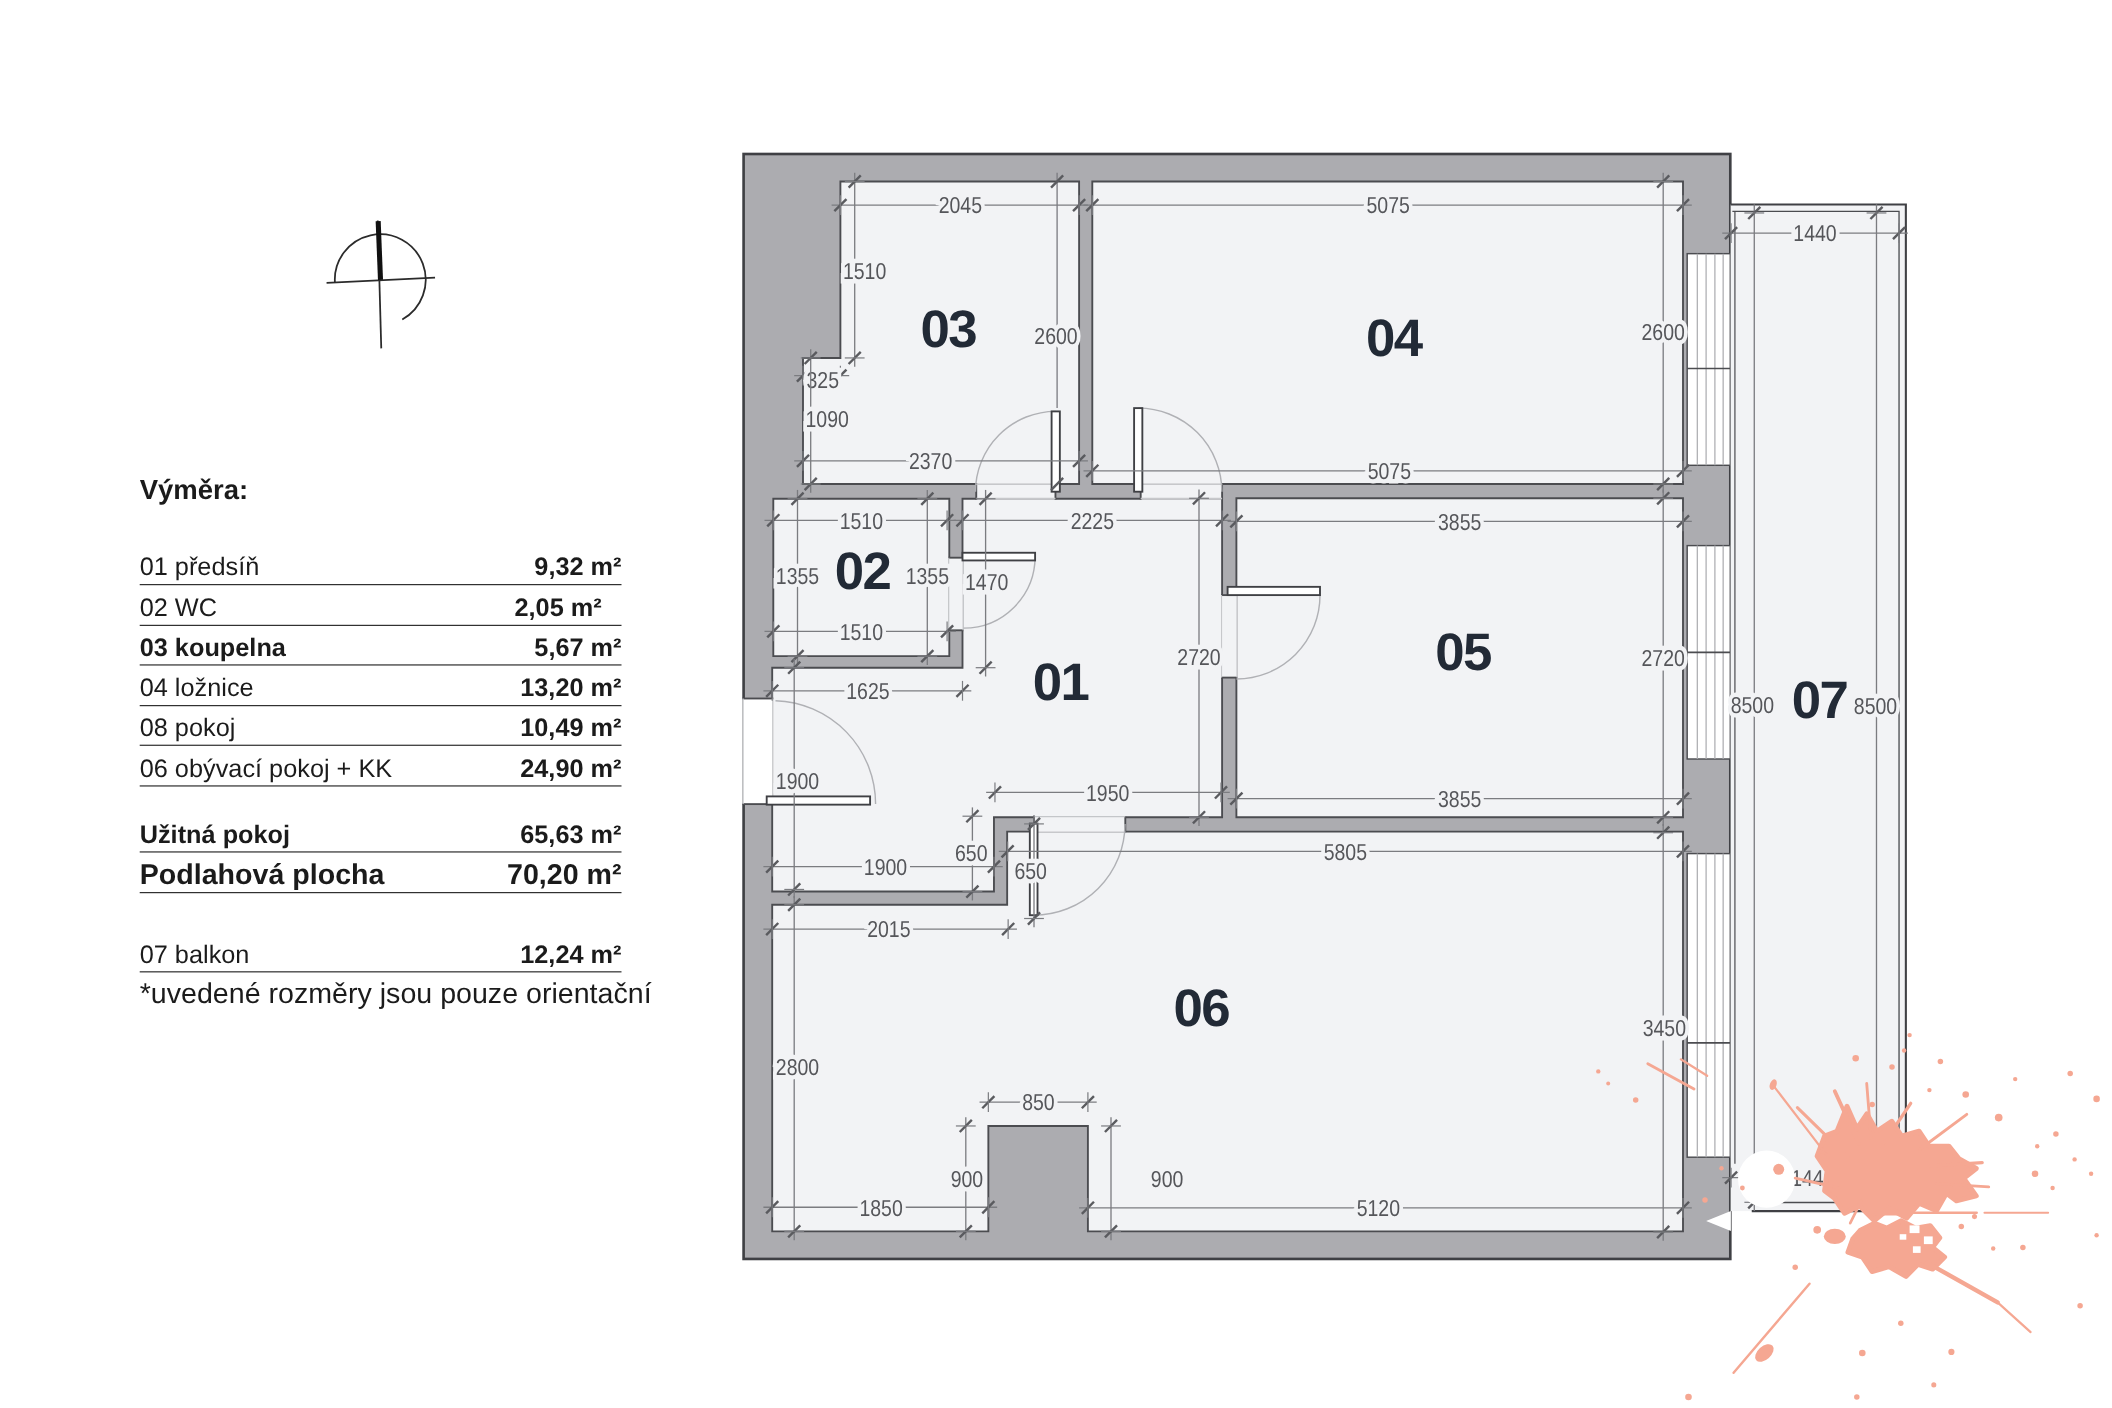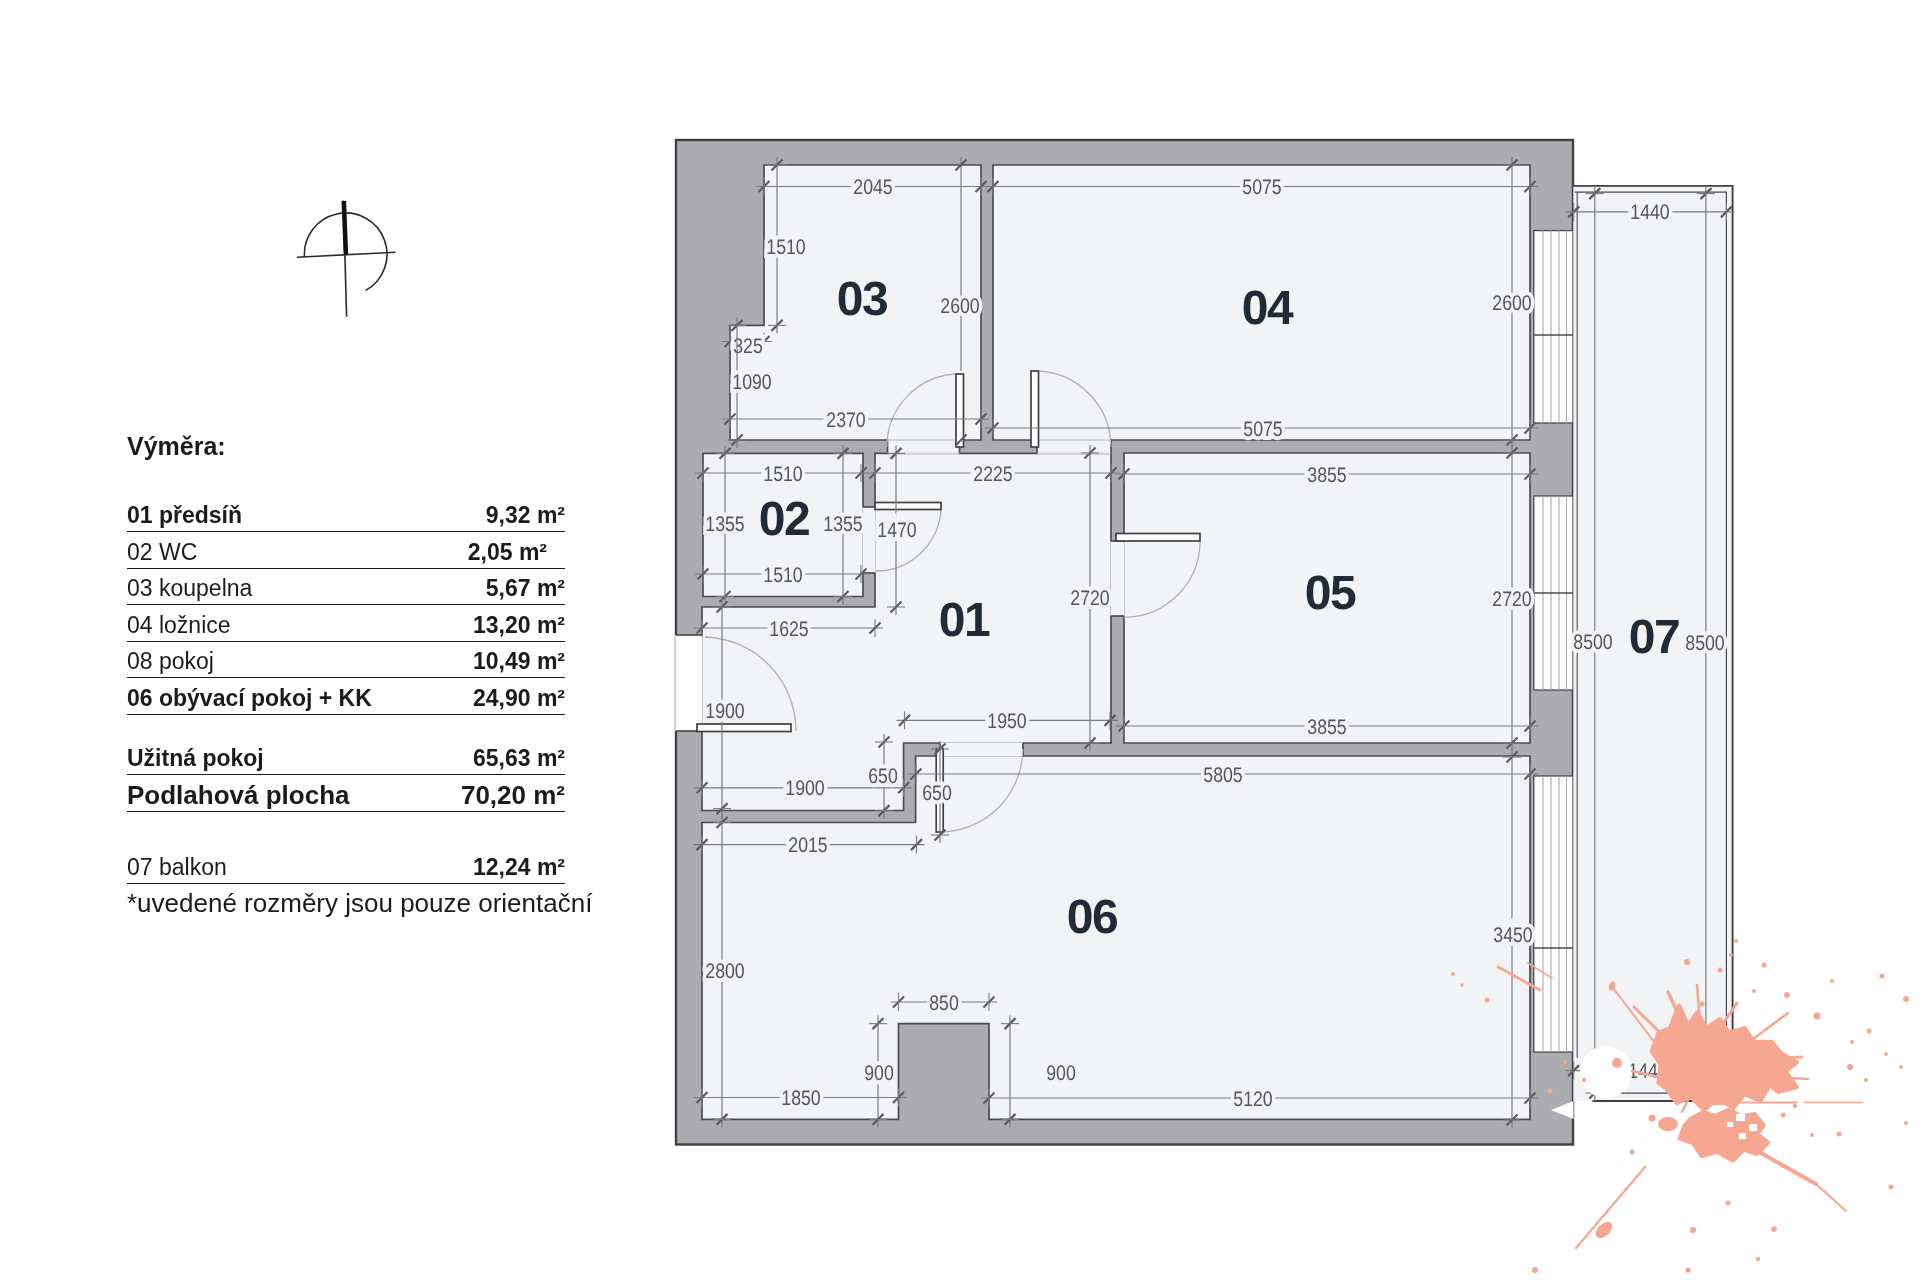--- a/index.html
+++ b/index.html
@@ -384,21 +384,21 @@
       <rect x="1727" y="1122" width="6" height="5"></rect>
     </g>
 <g stroke="#2b2b2b" fill="none">
       <path d="M365.7,290.4 A41.3,41.3 0 1 0 304.5,257.2" stroke-width="1.6"></path>
       <line x1="296.9" y1="257.2" x2="395.5" y2="252.3" stroke-width="1.6"></line>
       <line x1="343.4" y1="200.5" x2="346.6" y2="316.7" stroke-width="1.6"></line>
       <line x1="345.9" y1="254.5" x2="343.8" y2="201" stroke-width="4.6" stroke="#111111"></line>
     </g>
 </svg>
 <div style="position:absolute;left:127px;top:432px;font-size:25px;font-weight:bold;">Výměra:</div>
-<div style="position:absolute;left:127px;top:500px;width:438px;height:31px;border-bottom:1.8px solid #1b1b1b;font-size:23px;line-height:31px;"><span style="font-weight:bold;">01 předsíň</span><span style="position:absolute;right:0;font-weight:bold;">9,32 m²</span></div>
+<div style="position:absolute;left:127px;top:500px;width:438px;height:31px;border-bottom:1.8px solid #1b1b1b;font-size:23px;line-height:31px;"><span style="font-weight:normal;">01 předsíň</span><span style="position:absolute;right:0;font-weight:bold;">9,32 m²</span></div>
 <div style="position:absolute;left:127px;top:536.5px;width:438px;height:31px;border-bottom:1.8px solid #1b1b1b;font-size:23px;line-height:31px;"><span style="font-weight:normal;">02 WC</span><span style="position:absolute;right:18px;font-weight:bold;">2,05 m²</span></div>
-<div style="position:absolute;left:127px;top:573px;width:438px;height:31px;border-bottom:1.8px solid #1b1b1b;font-size:23px;line-height:31px;"><span style="font-weight:normal;">03 koupelna</span><span style="position:absolute;right:0;font-weight:bold;">5,67 m²</span></div>
+<div style="position:absolute;left:127px;top:573px;width:438px;height:31px;border-bottom:1.8px solid #1b1b1b;font-size:23px;line-height:31px;"><span style="font-weight:bold;">03 koupelna</span><span style="position:absolute;right:0;font-weight:bold;">5,67 m²</span></div>
 <div style="position:absolute;left:127px;top:609.5px;width:438px;height:31px;border-bottom:1.8px solid #1b1b1b;font-size:23px;line-height:31px;"><span style="font-weight:normal;">04 ložnice</span><span style="position:absolute;right:0;font-weight:bold;">13,20 m²</span></div>
 <div style="position:absolute;left:127px;top:646px;width:438px;height:31px;border-bottom:1.8px solid #1b1b1b;font-size:23px;line-height:31px;"><span style="font-weight:normal;">08 pokoj</span><span style="position:absolute;right:0;font-weight:bold;">10,49 m²</span></div>
-<div style="position:absolute;left:127px;top:682.5px;width:438px;height:31px;border-bottom:1.8px solid #1b1b1b;font-size:23px;line-height:31px;"><span style="font-weight:bold;">06 obývací pokoj + KK</span><span style="position:absolute;right:0;font-weight:bold;">24,90 m²</span></div>
+<div style="position:absolute;left:127px;top:682.5px;width:438px;height:31px;border-bottom:1.8px solid #1b1b1b;font-size:23px;line-height:31px;"><span style="font-weight:normal;">06 obývací pokoj + KK</span><span style="position:absolute;right:0;font-weight:bold;">24,90 m²</span></div>
 <div style="position:absolute;left:127px;top:742.5px;width:438px;height:31px;border-bottom:1.8px solid #1b1b1b;font-size:23px;line-height:31px;"><span style="font-weight:bold;">Užitná pokoj</span><span style="position:absolute;right:0;font-weight:bold;">65,63 m²</span></div>
 <div style="position:absolute;left:127px;top:779.5px;width:438px;height:31px;border-bottom:1.8px solid #1b1b1b;font-size:26px;line-height:31px;"><span style="font-weight:bold;">Podlahová plocha</span><span style="position:absolute;right:0;font-weight:bold;">70,20 m²</span></div>
 <div style="position:absolute;left:127px;top:852px;width:438px;height:31px;border-bottom:1.8px solid #1b1b1b;font-size:23px;line-height:31px;"><span style="font-weight:normal;">07 balkon</span><span style="position:absolute;right:0;font-weight:bold;">12,24 m²</span></div>
 <div style="position:absolute;left:127px;top:888px;font-size:26px;">*uvedené rozměry jsou pouze orientační</div>
 </body></html>

